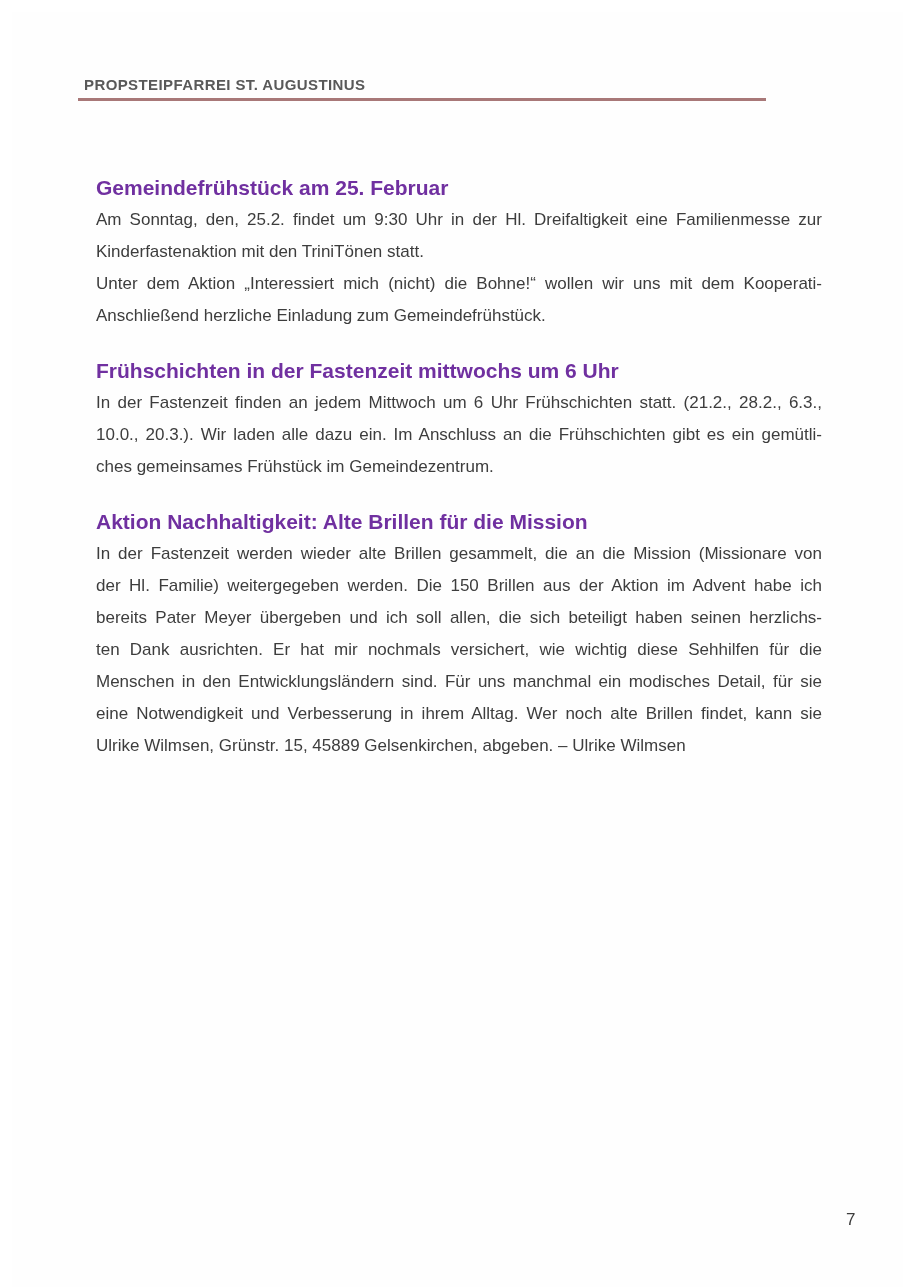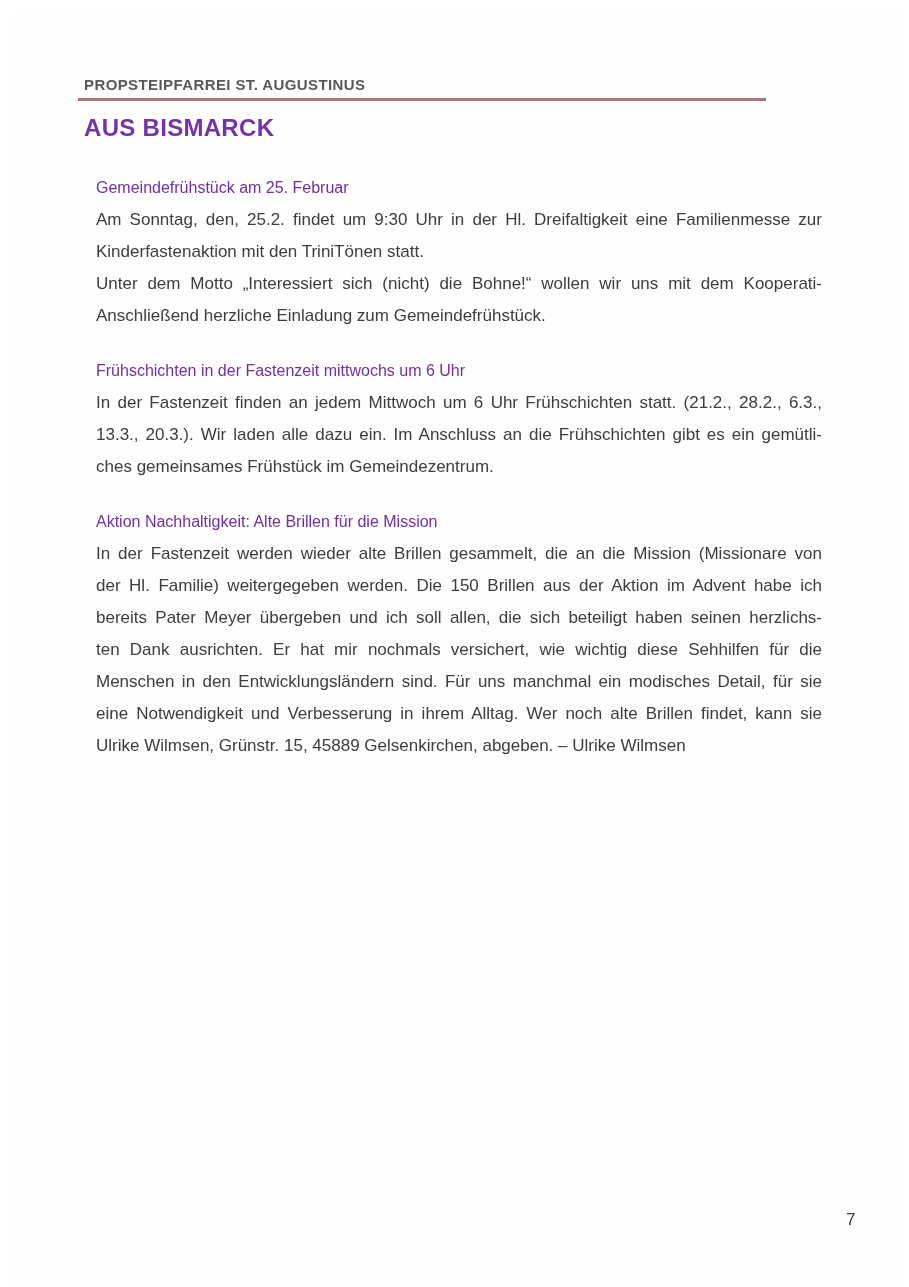--- a/index.html
+++ b/index.html
@@ -46,22 +46,22 @@
   }
   .content {
     position: absolute;
     left: 66px;
     top: 142px;
     width: 762px;
   }
   .section { margin-top: 11px; }
   .section:first-child { margin-top: 0; }
   .section-heading {
-    font-size: 16px;
-    font-weight: 400;
+    font-size: 21px;
+    font-weight: 700;
     color: var(--heading-purple);
     line-height: 32px;
     height: 32px;
   }
   .body-line {
     font-size: 17px;
     color: var(--body-text);
     line-height: 32px;
     height: 32px;
     overflow: hidden;
@@ -80,34 +80,33 @@
     color: var(--body-text);
   }
 </style>
 </head>
 <body>
 
 <div class="page">
 
   <div class="doc-header">PROPSTEIPFARREI ST. AUGUSTINUS</div>
 
-  <h1 class="doc-title">AUS BISMARCK</h1>
 
   <main class="content" id="sections">
       <section class="section">
         <h2 class="section-heading">Gemeindefrühstück am 25. Februar</h2>
         <div class="body-line">Am Sonntag, den, 25.2. findet um 9:30 Uhr in der Hl. Dreifaltigkeit eine Familienmesse zur</div>
         <div class="body-line nojust">Kinderfastenaktion mit den TriniTönen statt.</div>
-        <div class="body-line">Unter dem Motto „Interessiert sich (nicht) die Bohne!“ wollen wir uns mit dem Kooperati-</div>
+        <div class="body-line">Unter dem Aktion „Interessiert mich (nicht) die Bohne!“ wollen wir uns mit dem Kooperati-</div>
         <div class="body-line nojust">Anschließend herzliche Einladung zum Gemeindefrühstück.</div>
       </section>
       <section class="section">
         <h2 class="section-heading">Frühschichten in der Fastenzeit mittwochs um 6 Uhr</h2>
         <div class="body-line">In der Fastenzeit finden an jedem Mittwoch um 6 Uhr Frühschichten statt. (21.2., 28.2., 6.3.,</div>
-        <div class="body-line">13.3., 20.3.). Wir laden alle dazu ein. Im Anschluss an die Frühschichten gibt es ein gemütli-</div>
+        <div class="body-line">10.0., 20.3.). Wir laden alle dazu ein. Im Anschluss an die Frühschichten gibt es ein gemütli-</div>
         <div class="body-line nojust">ches gemeinsames Frühstück im Gemeindezentrum.</div>
       </section>
       <section class="section">
         <h2 class="section-heading">Aktion Nachhaltigkeit: Alte Brillen für die Mission</h2>
         <div class="body-line">In der Fastenzeit werden wieder alte Brillen gesammelt, die an die Mission (Missionare von</div>
         <div class="body-line">der Hl. Familie) weitergegeben werden. Die 150 Brillen aus der Aktion im Advent habe ich</div>
         <div class="body-line">bereits Pater Meyer übergeben und ich soll allen, die sich beteiligt haben seinen herzlichs-</div>
         <div class="body-line">ten Dank ausrichten. Er hat mir nochmals versichert, wie wichtig diese Sehhilfen für die</div>
         <div class="body-line">Menschen in den Entwicklungsländern sind. Für uns manchmal ein modisches Detail, für sie</div>
         <div class="body-line">eine Notwendigkeit und Verbesserung in ihrem Alltag. Wer noch alte Brillen findet, kann sie</div>

